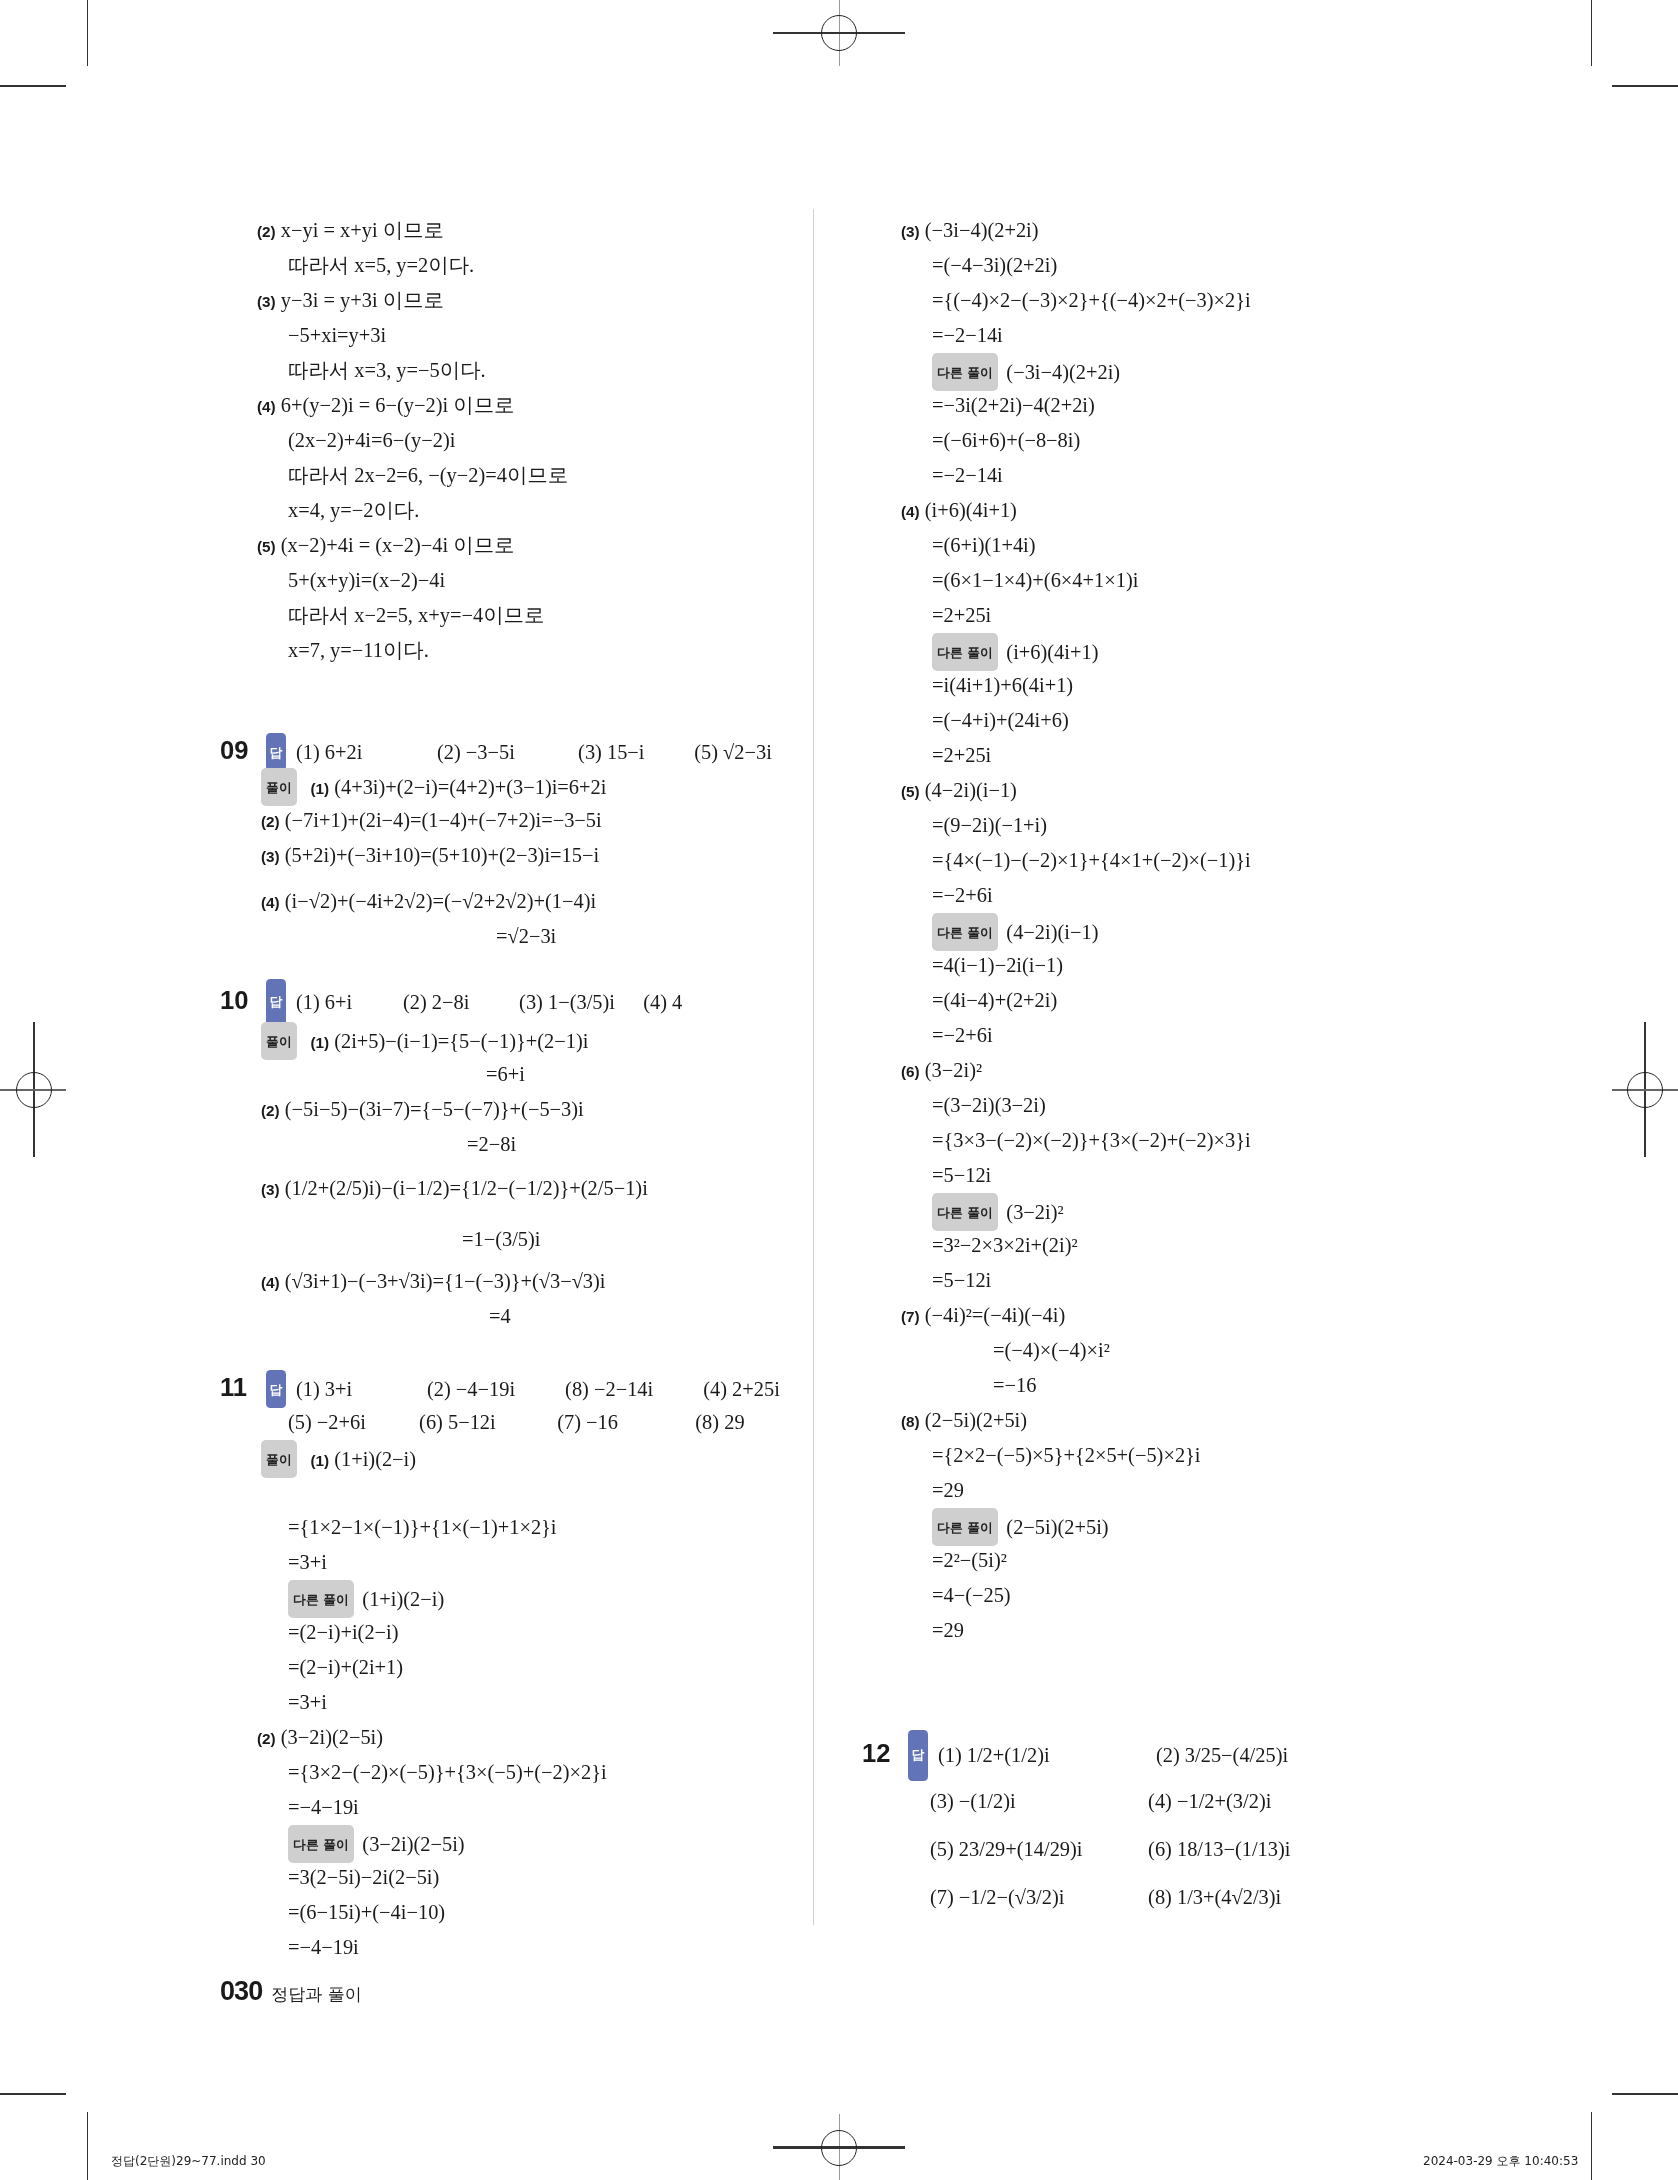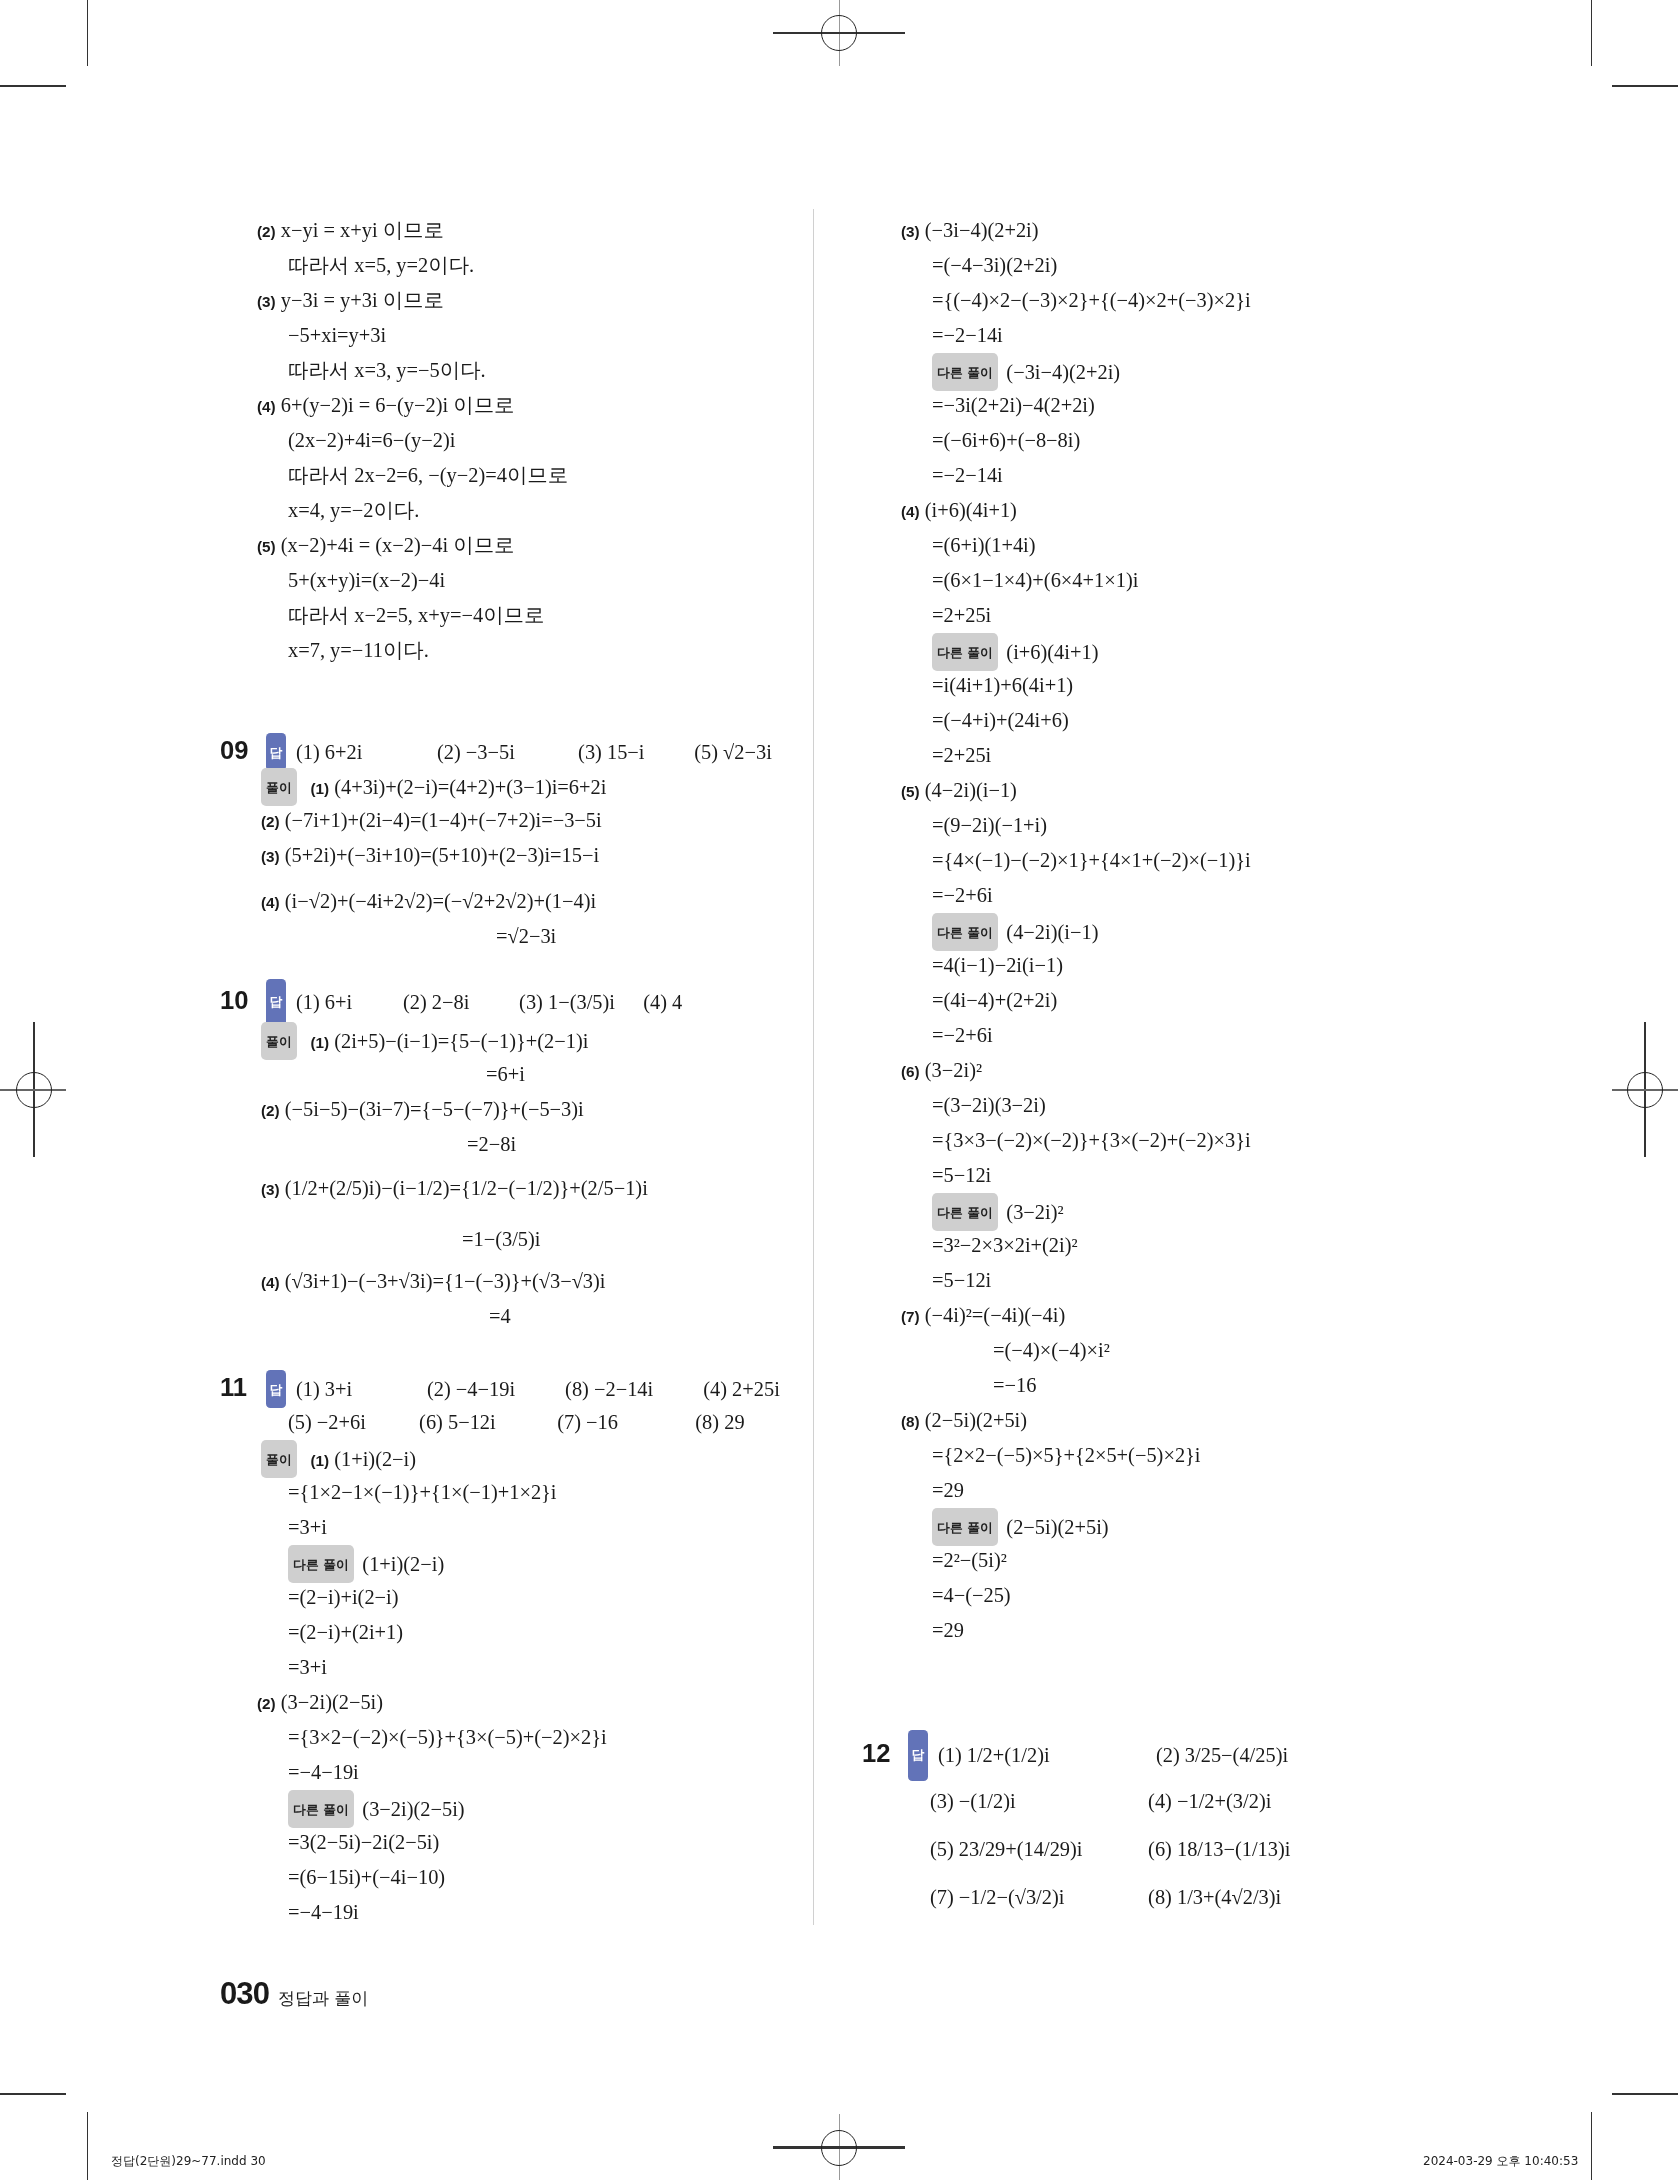--- a/index.html
+++ b/index.html
@@ -15,21 +15,21 @@
           display: inline-block; width: 41px; }
   .badge-ans { display: inline-block; background: #6273b8; color: #fff; border-radius: 4.3px;
                font-family: "DejaVu Sans", sans-serif; font-weight: bold; font-size: 12.8px;
                padding: 1.7px 3.4px; margin-right: 5.1px; vertical-align: 2.6px; }
   .badge-sol { display: inline-block; background: #cfcfcf; color: #222; border-radius: 5.1px;
                font-family: "DejaVu Sans", sans-serif; font-weight: bold; font-size: 12.8px;
                padding: 1.7px 5.1px; margin-right: 8.5px; vertical-align: 2.6px; }
   .ansitem { display: inline-block; }
   .divider { position: absolute; left: 813px; top: 209px; width: 0.9px; height: 1716px; background: #d0d0d0; }
   .footer-page { position: absolute; left: 220px; top: 1976px; font-family: "Liberation Sans", sans-serif; }
-  .footer-page .num { font-weight: bold; font-size: 31px; letter-spacing: -0.9px; }
+  .footer-page .num { font-weight: bold; font-size: 27px; letter-spacing: -0.9px; }
   .footer-page .txt { font-size: 17px; margin-left: 5.1px; font-family: "DejaVu Sans", sans-serif; }
   .slug { position: absolute; top: 2153px; font-family: "DejaVu Sans", sans-serif; font-size: 12px; color: #222; }
 </style>
 </head>
 <body>
 
 <div class="mark" style="left:87px;top:0;width:0.9px;height:66px;"></div>
 <div class="mark" style="left:0;top:85px;width:66px;height:1.7px;"></div>
 <div class="mark" style="left:1591px;top:0;width:0.9px;height:66px;"></div>
 <div class="mark" style="left:1612px;top:85px;width:66px;height:1.7px;"></div>
@@ -132,21 +132,21 @@
   <div class="line" style="padding-left:68px;">
     <span class="ansitem" style="width:126px">(5) −2+6i</span>
     <span class="ansitem" style="width:133px">(6) 5−12i</span>
     <span class="ansitem" style="width:133px">(7) −16</span>
     <span class="ansitem">(8) 29</span>
   </div>
   <div class="line" style="padding-left:41px;">
     <span class="badge-sol">풀이</span>
     <span class="lbl">(1)</span><span>(1+i)(2−i)</span>
   </div>
-  <div class="line" style="padding-left:68px;">={1×2−1×(−1)}+{1×(−1)+1×2}i</div>
+  <div class="line" style="padding-left:68px;margin-top:35px;">={1×2−1×(−1)}+{1×(−1)+1×2}i</div>
   <div class="line" style="padding-left:68px;">=3+i</div>
   <div class="line" style="padding-left:68px;"><span class="badge-sol">다른 풀이</span><span>(1+i)(2−i)</span></div>
   <div class="line" style="padding-left:68px;">=(2−i)+i(2−i)</div>
   <div class="line" style="padding-left:68px;">=(2−i)+(2i+1)</div>
   <div class="line" style="padding-left:68px;">=3+i</div>
   <div class="line" style="padding-left:37px;"><span class="lbl">(2)</span><span>(3−2i)(2−5i)</span></div>
   <div class="line" style="padding-left:68px;">={3×2−(−2)×(−5)}+{3×(−5)+(−2)×2}i</div>
   <div class="line" style="padding-left:68px;">=−4−19i</div>
   <div class="line" style="padding-left:68px;"><span class="badge-sol">다른 풀이</span><span>(3−2i)(2−5i)</span></div>
   <div class="line" style="padding-left:68px;">=3(2−5i)−2i(2−5i)</div>

